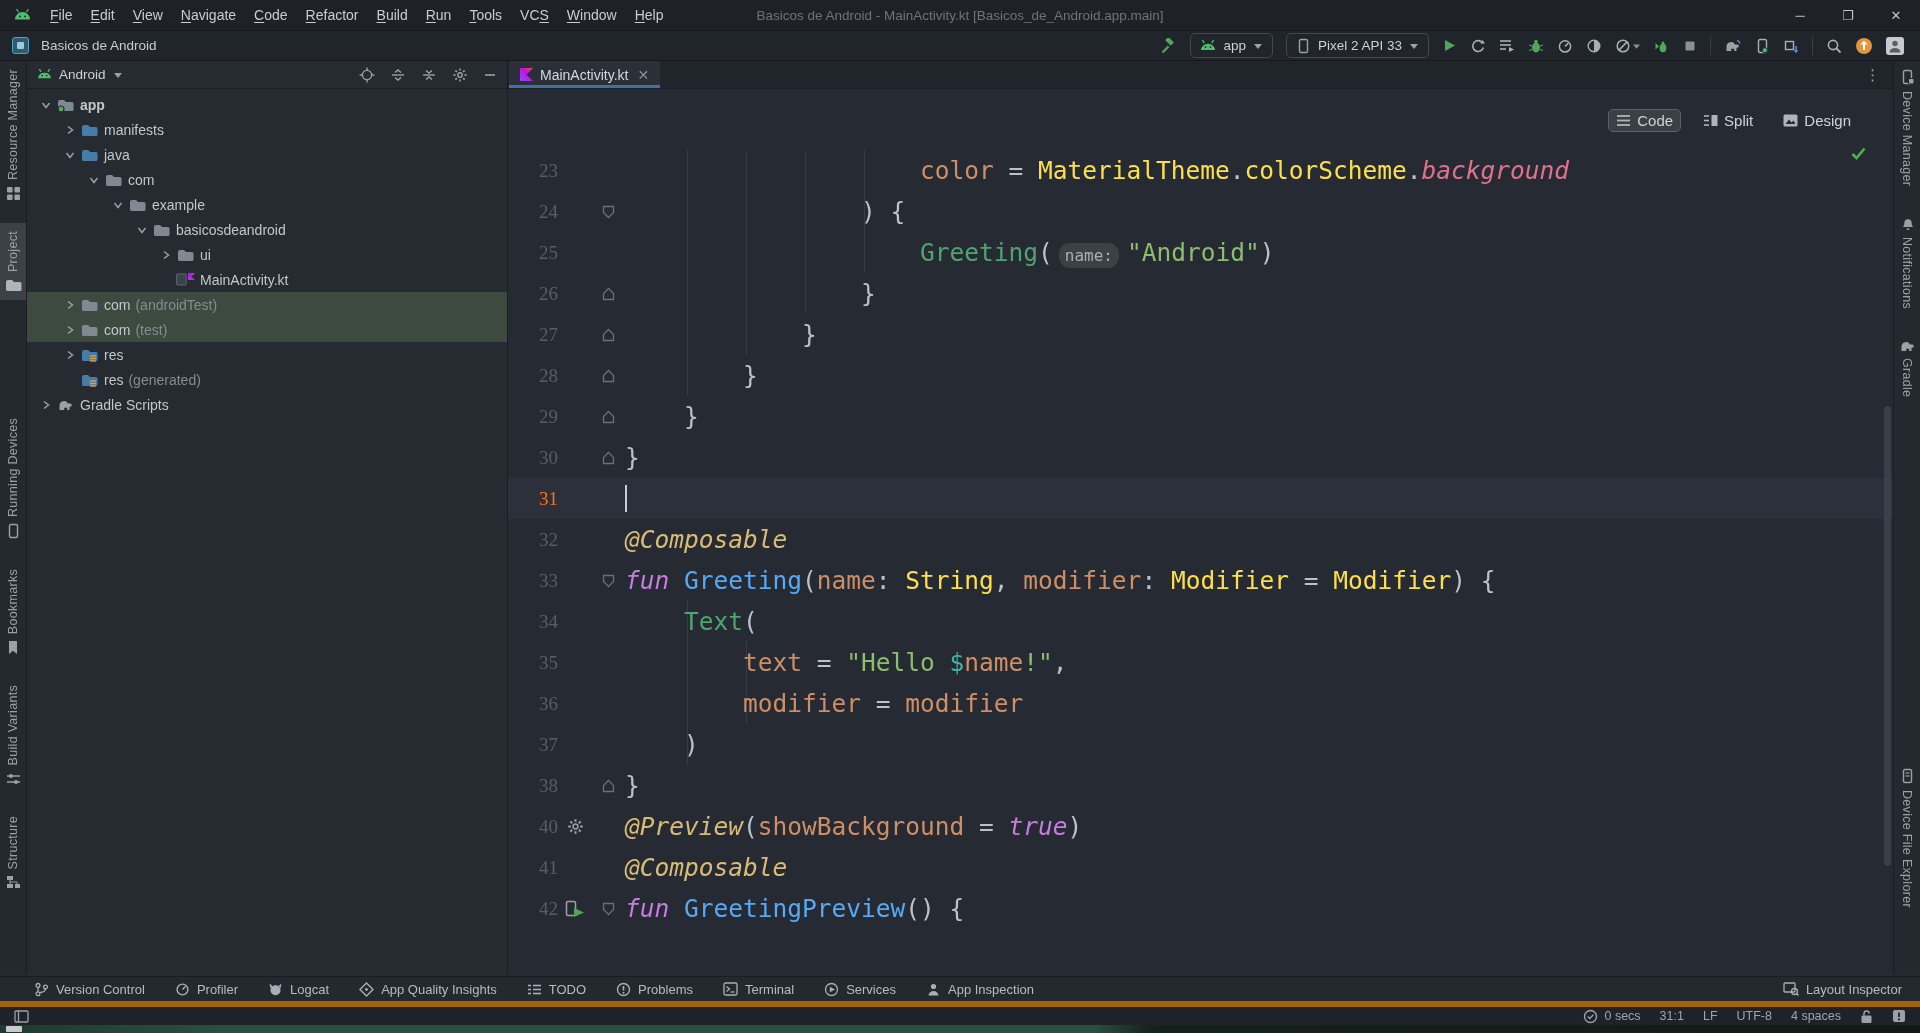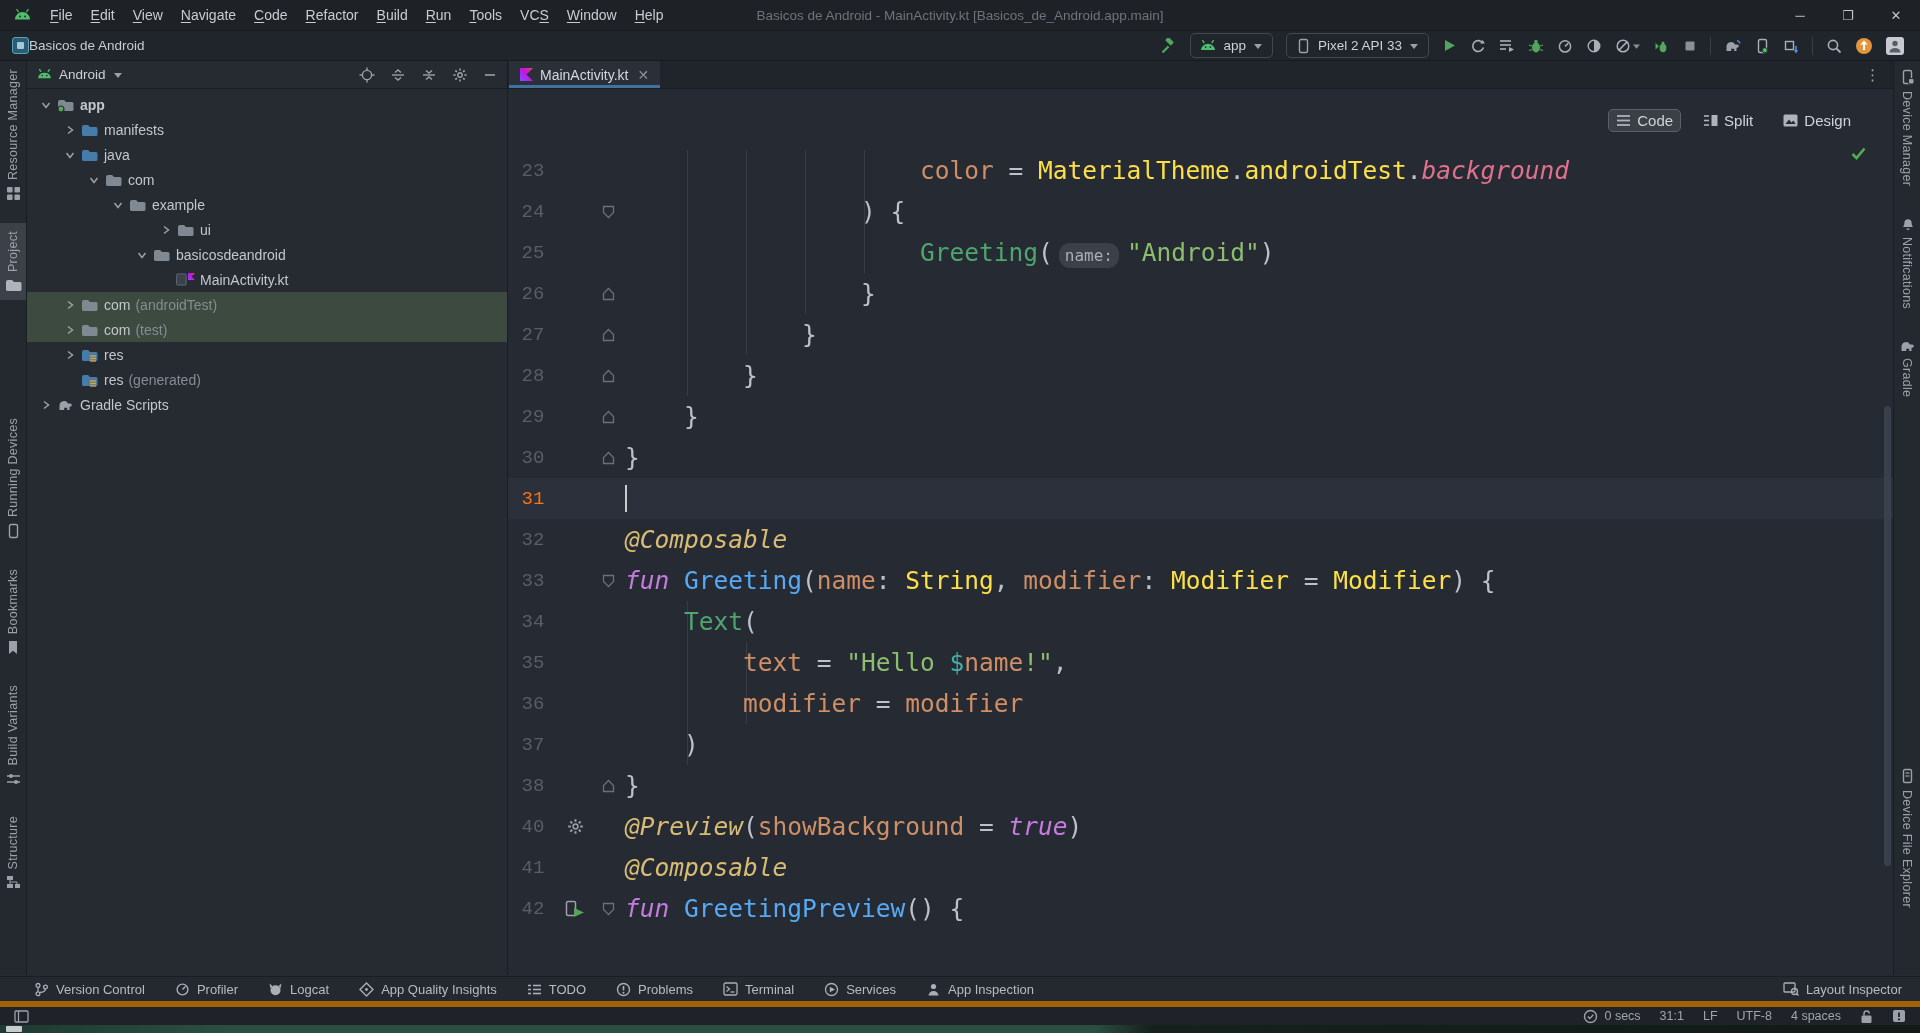--- a/index.html
+++ b/index.html
@@ -13,21 +13,21 @@
   .tb-logo{margin:0 10px 0 14px}
   .menu-item{color:#C9CDD3;font-size:14px;padding:0 9px;line-height:30px;cursor:default}
   .menu-item u{text-decoration:underline;text-underline-offset:2px}
   .tb-title{position:absolute;left:0;right:0;text-align:center;color:#6F747C;font-size:13.5px;pointer-events:none}
   .winbtns{margin-left:auto;display:flex;height:30px;position:relative;z-index:2}
   .winbtn{width:48px;height:30px;display:flex;align-items:center;justify-content:center;color:#C2C6CC;font-size:13px}
 
   
   .toolbar{position:absolute;top:31px;left:0;right:0;height:29px;background:#20242B;
            border-bottom:1px solid #17191D;display:flex;align-items:center;}
-  .proj-chip{display:flex;align-items:center;gap:0;margin-left:12px;color:#C8CCD2;font-size:13.5px}
+  .proj-chip{display:flex;align-items:center;gap:12px;margin-left:12px;color:#C8CCD2;font-size:13.5px}
   .proj-ico{width:15px;height:15px;border-radius:3px;background:#2E5B74;border:1px solid #55A3BC;
             display:flex;align-items:center;justify-content:center}
   .proj-ico i{display:block;width:7px;height:7px;background:#9FCAD8;border-radius:1px}
   .tool-right{margin-left:auto;display:flex;align-items:center;gap:13px;padding-right:16px}
   .combo{display:flex;align-items:center;gap:7px;border:1px solid #43484F;border-radius:5px;
          height:23px;padding:0 9px;color:#CDD1D7;font-size:13.5px}
   .tool-sep{width:1px;height:18px;background:#3A3F46}
 
   
   .strip{position:absolute;top:61px;bottom:58px;width:26px;background:#24282F;display:flex;flex-direction:column;align-items:center}
@@ -61,21 +61,21 @@
   .tabbar{height:27px;background:#20242B;border-bottom:1px solid #1A1D22;display:flex;align-items:stretch}
   .tab{display:flex;align-items:center;gap:7px;padding:0 11px;margin-left:1px;background:#2A2F38;
        box-shadow:inset 0 -3px 0 #41719F;color:#D4D8DE;font-size:14px}
   .tab .close{color:#8A9098;font-size:14px;margin-left:2px}
   .tab-kebab{margin-left:auto;align-self:center;padding-right:12px;color:#A0A6AE;font-size:15px;letter-spacing:1px}
 
   .code{position:absolute;top:28px;left:0;right:0;bottom:0;overflow:hidden}
   .lines{padding-top:61px;position:relative}
   .line{height:41px;display:flex;align-items:center;position:relative}
   .line.caret-line{background:#2B303B}
-  .ln{width:50px;flex:none;text-align:center;color:#585E66;font-size:19px;font-family:Liberation Mono, monospace}
+  .ln{width:50px;flex:none;text-align:right;color:#585E66;font-size:19px;font-family:Liberation Serif, serif}
   .line.caret-line .ln{color:#f97316}
   .gslot{width:34px;flex:none;display:flex;justify-content:center}
   .fslot{width:33px;flex:none;display:flex;justify-content:center}
   .ltext{font-family:"DejaVu Sans Mono",monospace;font-size:24.5px;white-space:pre;color:#BDC1C9}
   .caret-bar{position:absolute;left:117px;top:7px;width:2px;height:27px;background:#C8CCD2}
 
   .tk-kw{color:#C67BDE;font-style:italic}
   .tk-ann{color:#D8BC76;font-style:italic}
   .tk-fn{color:#57A9F5}
   .tk-call{color:#4FA56E}
@@ -486,45 +486,45 @@
               <polyline points="2.5,4 6,8.5 9.5,4" stroke="#9BA1A8" stroke-width="1.5" fill="none"></polyline>
             </svg>
           </span>
           <span class="ficon">
             <svg width="17" height="14" viewBox="0 0 17 14">
               <path d="M1 4 q0-2 2-2 h4 l2 2 h6 q1.5 0 1.5 1.5 v6 q0 1.5-1.5 1.5 h-12 Q1 13 1 11.5 Z" fill="#808992"></path>
             </svg>
           </span>
           <span>example</span>
         </div>
+        <div class="trow" style="padding-left: 106px;">
+          <span class="chev">
+            <svg width="12" height="12" viewBox="0 0 12 12">
+              <polyline points="2.5,4 6,8.5 9.5,4" stroke="#9BA1A8" stroke-width="1.5" fill="none"></polyline>
+            </svg>
+          </span>
+          <span class="ficon">
+            <svg width="17" height="14" viewBox="0 0 17 14">
+              <path d="M1 4 q0-2 2-2 h4 l2 2 h6 q1.5 0 1.5 1.5 v6 q0 1.5-1.5 1.5 h-12 Q1 13 1 11.5 Z" fill="#808992"></path>
+            </svg>
+          </span>
+          <span>basicosdeandroid</span>
+        </div>
         <div class="trow" style="padding-left: 130px;">
           <span class="chev">
             <svg width="12" height="12" viewBox="0 0 12 12">
               <polyline points="4,2.5 8.5,6 4,9.5" stroke="#9BA1A8" stroke-width="1.5" fill="none"></polyline>
             </svg>
           </span>
           <span class="ficon">
             <svg width="17" height="14" viewBox="0 0 17 14">
               <path d="M1 4 q0-2 2-2 h4 l2 2 h6 q1.5 0 1.5 1.5 v6 q0 1.5-1.5 1.5 h-12 Q1 13 1 11.5 Z" fill="#808992"></path>
             </svg>
           </span>
           <span>ui</span>
-        </div>
-        <div class="trow" style="padding-left: 106px;">
-          <span class="chev">
-            <svg width="12" height="12" viewBox="0 0 12 12">
-              <polyline points="2.5,4 6,8.5 9.5,4" stroke="#9BA1A8" stroke-width="1.5" fill="none"></polyline>
-            </svg>
-          </span>
-          <span class="ficon">
-            <svg width="17" height="14" viewBox="0 0 17 14">
-              <path d="M1 4 q0-2 2-2 h4 l2 2 h6 q1.5 0 1.5 1.5 v6 q0 1.5-1.5 1.5 h-12 Q1 13 1 11.5 Z" fill="#808992"></path>
-            </svg>
-          </span>
-          <span>basicosdeandroid</span>
         </div>
         <div class="trow" style="padding-left: 130px;">
           <span class="chev"></span>
           <span class="ficon">
             <svg width="16" height="15" viewBox="0 0 16 15">
               <rect x="2" y="0.5" width="12" height="14" rx="1.5" fill="#3C4249" stroke="#6B7280" stroke-width="1"></rect>
             </svg>
             <svg width="9" height="9" viewBox="0 0 9 9">
               <defs>
                 <linearGradient id="kg9" x1="0" y1="1" x2="1" y2="0">
@@ -681,21 +681,21 @@
           <div class="iguide" style="left: 356.16px; top: 61px; height: 123px;"></div>
           <div class="iguide" style="left: 297.12px; top: 61px; height: 164px;"></div>
           <div class="iguide" style="left: 238.08px; top: 61px; height: 205px;"></div>
           <div class="iguide" style="left: 179.04px; top: 61px; height: 246px;"></div>
           <div class="iguide" style="left: 179.04px; top: 512px; height: 164px;"></div>
           <div class="iguide" style="left: 238.08px; top: 553px; height: 82px;"></div>
           <div class="line">
             <span class="ln">23</span>
             <span class="gslot"></span>
             <span class="fslot"></span>
-            <span class="ltext" style="padding-left: 20ch;"><span class="tk-par">color</span><span class="tk-op"> = </span><span class="tk-cls">MaterialTheme</span><span class="tk-op">.</span><span class="tk-cls">androidTest</span><span class="tk-op">.</span><span class="tk-prop">background</span></span>
+            <span class="ltext" style="padding-left: 20ch;"><span class="tk-par">color</span><span class="tk-op"> = </span><span class="tk-cls">MaterialTheme</span><span class="tk-op">.</span><span class="tk-cls">colorScheme</span><span class="tk-op">.</span><span class="tk-prop">background</span></span>
           </div>
           <div class="line">
             <span class="ln">24</span>
             <span class="gslot"></span>
             <span class="fslot">
               <svg width="15" height="14" viewBox="0 0 15 14">
                 <path d="M2.5 1.5 V7.5 L7.5 12.5 L12.5 7.5 V1.5 Z" stroke="#6A707A" stroke-width="1.3" fill="none"></path>
               </svg>
             </span>
             <span class="ltext" style="padding-left: 16ch;"><span class="tk-op">) {</span></span>

